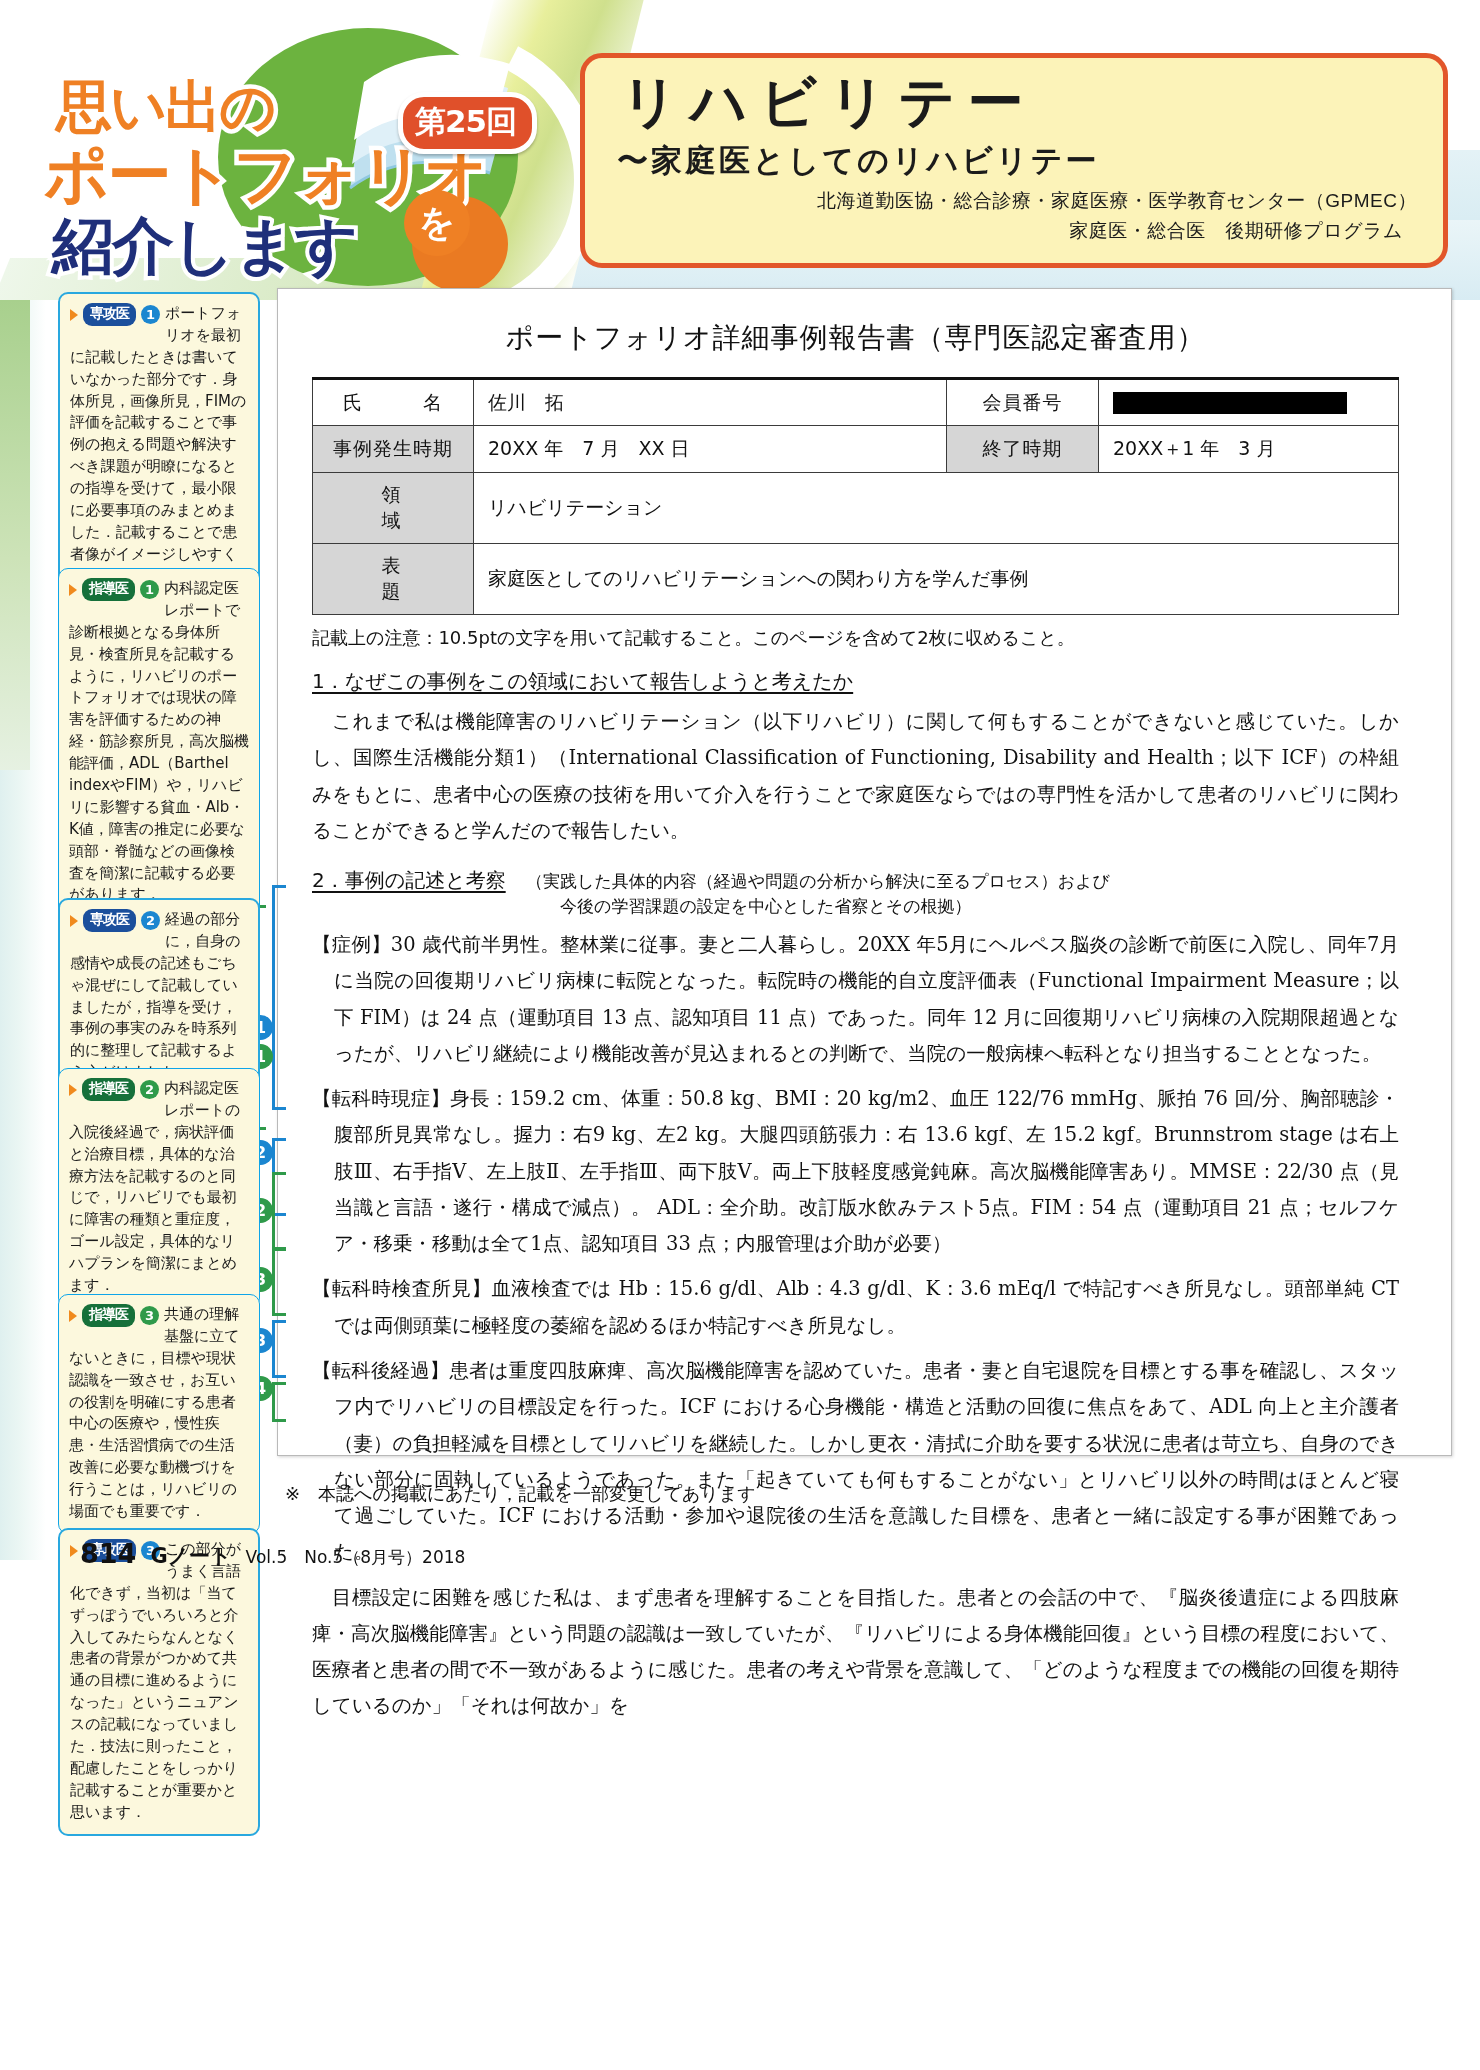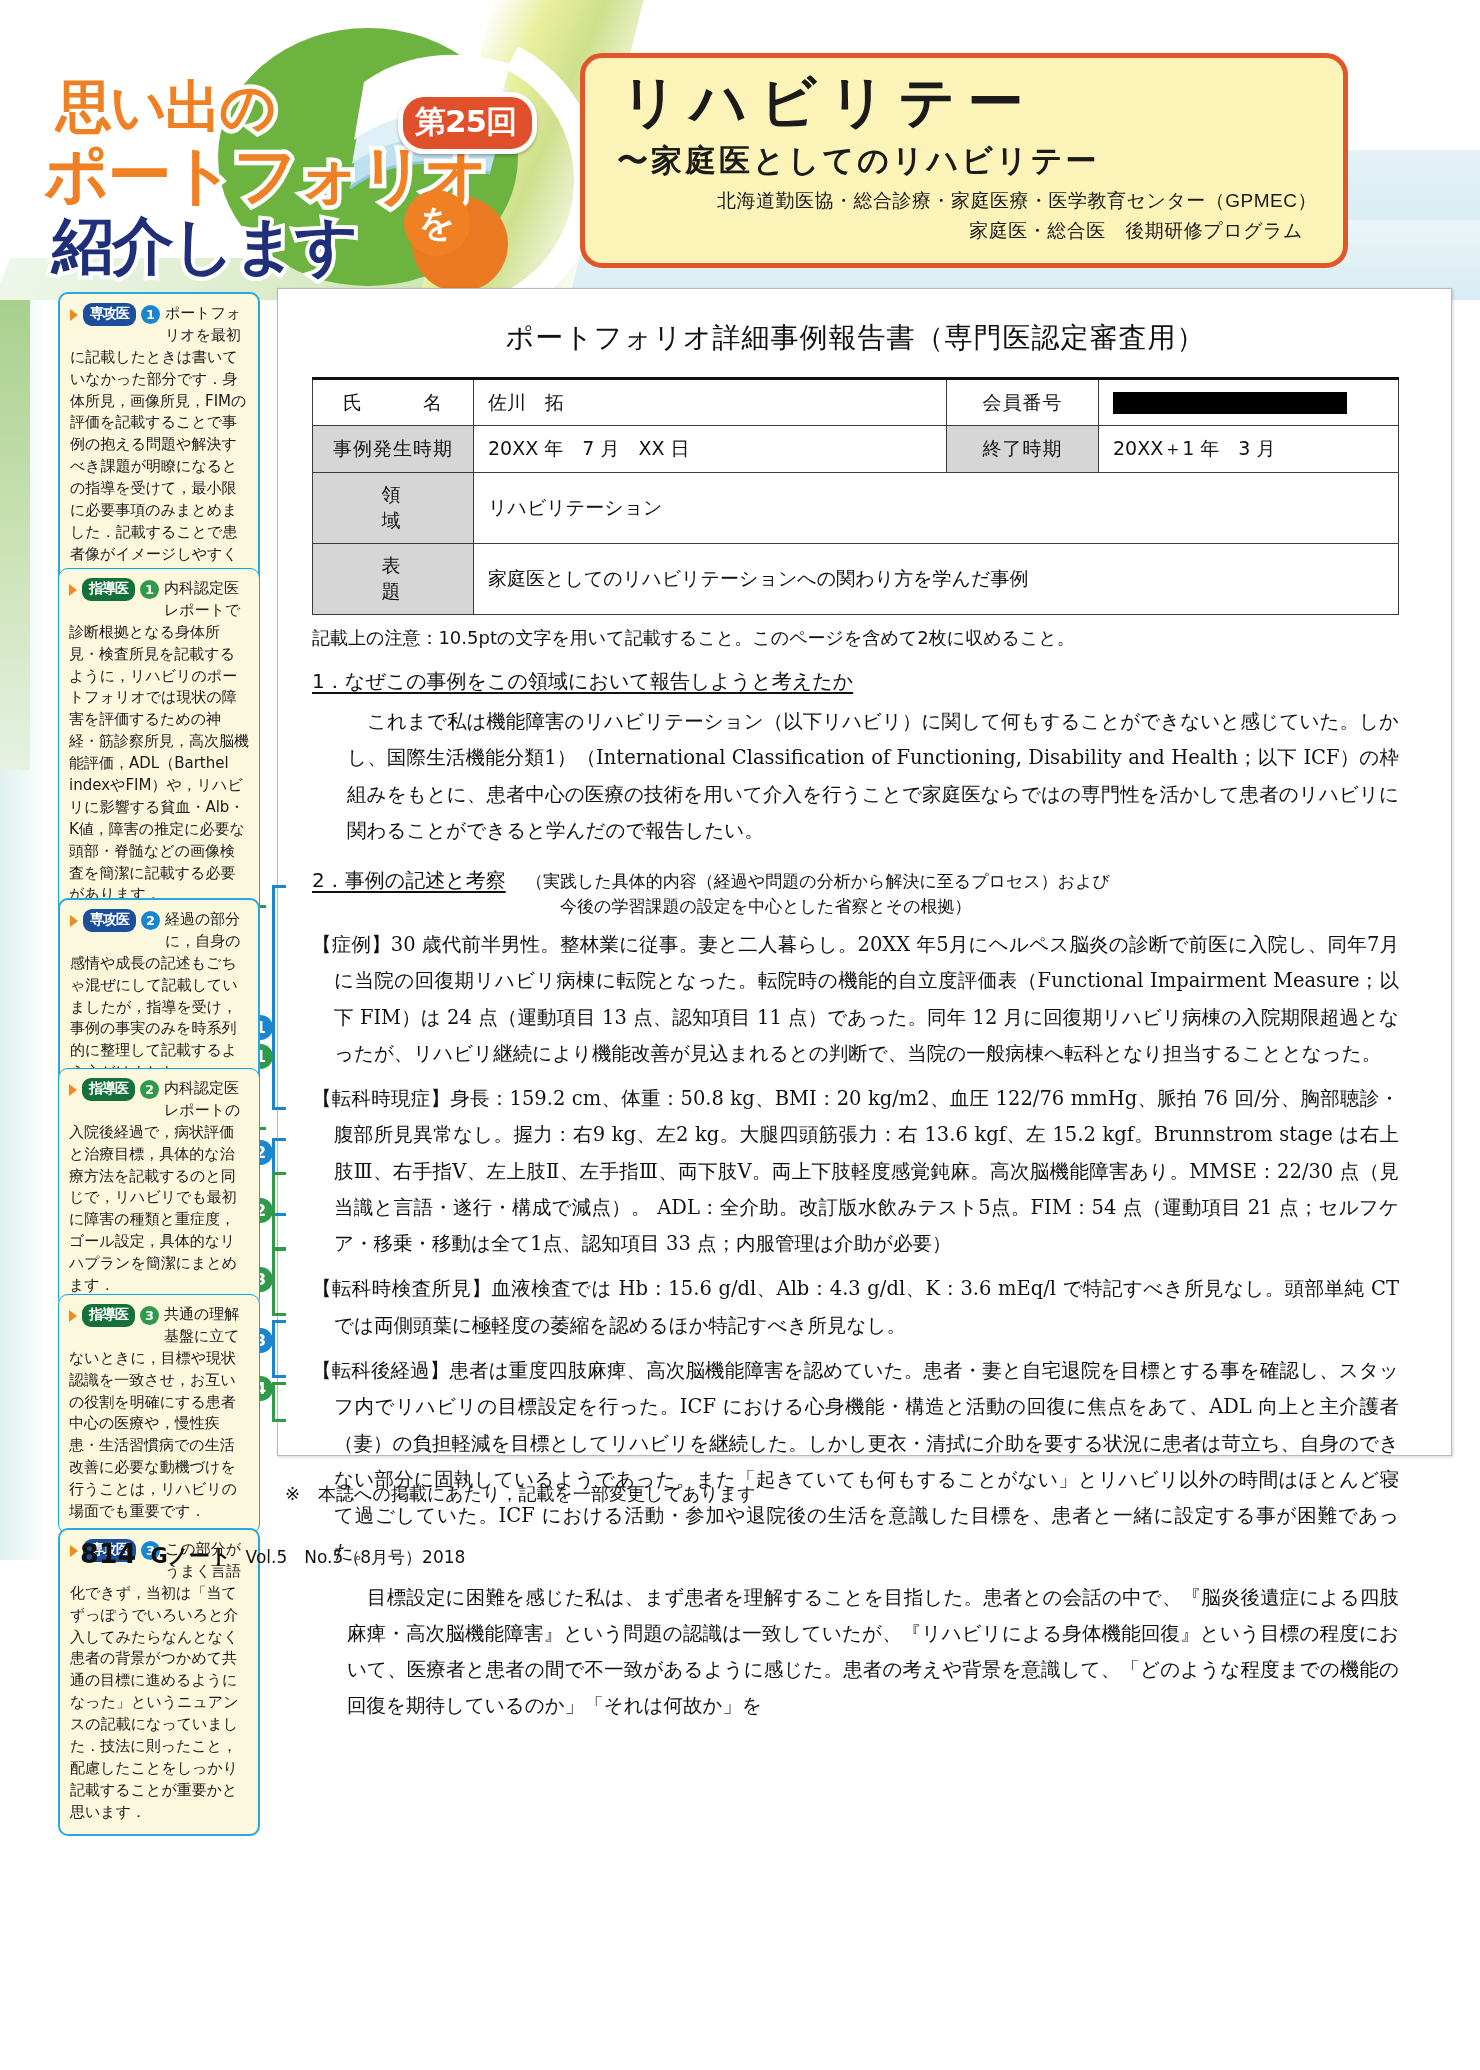--- a/index.html
+++ b/index.html
@@ -86,21 +86,21 @@
     position: absolute; left: 0; top: 300px; width: 46px; height: 1260px;
     background: linear-gradient(90deg,#dff0ef 0%, #eaf6f3 40%, #ffffff 100%);
   }
   #edge-strip2 {
     position: absolute; left: 0; top: 300px; width: 30px; height: 470px;
     background: linear-gradient(180deg,#a8d08d 0%, #cde3b8 55%, #e6f1e2 100%);
   }
 
   
   #title-banner {
-    position: absolute; left: 580px; top: 53px; width: 768px; height: 215px;
+    position: absolute; left: 580px; top: 53px; width: 868px; height: 215px;
     background: #fcf3b9;
     border: 5px solid #e2562a;
     border-radius: 22px;
     padding: 10px 26px 8px 26px;
   }
   #banner-title {
     font-family: "DejaVu Sans", sans-serif; font-weight: bold;
     font-size: 56px; color: #1b1b1b;
     letter-spacing: 12px; line-height: 1.0;
     text-align: left; padding-left: 10px; margin-top: 6px;
@@ -160,21 +160,21 @@
   .sec-head .u { text-decoration: underline; text-underline-offset: 4px; }
   .sec-head .sub { font-size: 17px; }
   .sec-sub2 { font-size: 17px; margin-left: 248px; margin-top: 1px;
     font-family:"DejaVu Sans",sans-serif; color:#111; }
 
   .body-p {
     font-family: "DejaVu Serif", "Liberation Serif", serif;
     font-size: 19.5px; color: #111; line-height: 1.86;
     text-align: justify; margin-top: 9px;
   }
-  .body-p.ind { text-indent: 20px; margin-left: 35px; }
+  .body-p.ind { text-indent: 20px; }
   .body-p.hang { padding-left: 22px; text-indent: -22px; }
 
   
   #marker-layer { position: absolute; left: 0; top: 0; width: 100%; height: 100%; }
   .cnum {
     position: absolute; width: 25px; height: 25px; border-radius: 50%;
     color: #fff; font-size: 16px; font-weight: bold;
     display:flex; align-items:center; justify-content:center;
     font-family:"DejaVu Sans",sans-serif;
   }

